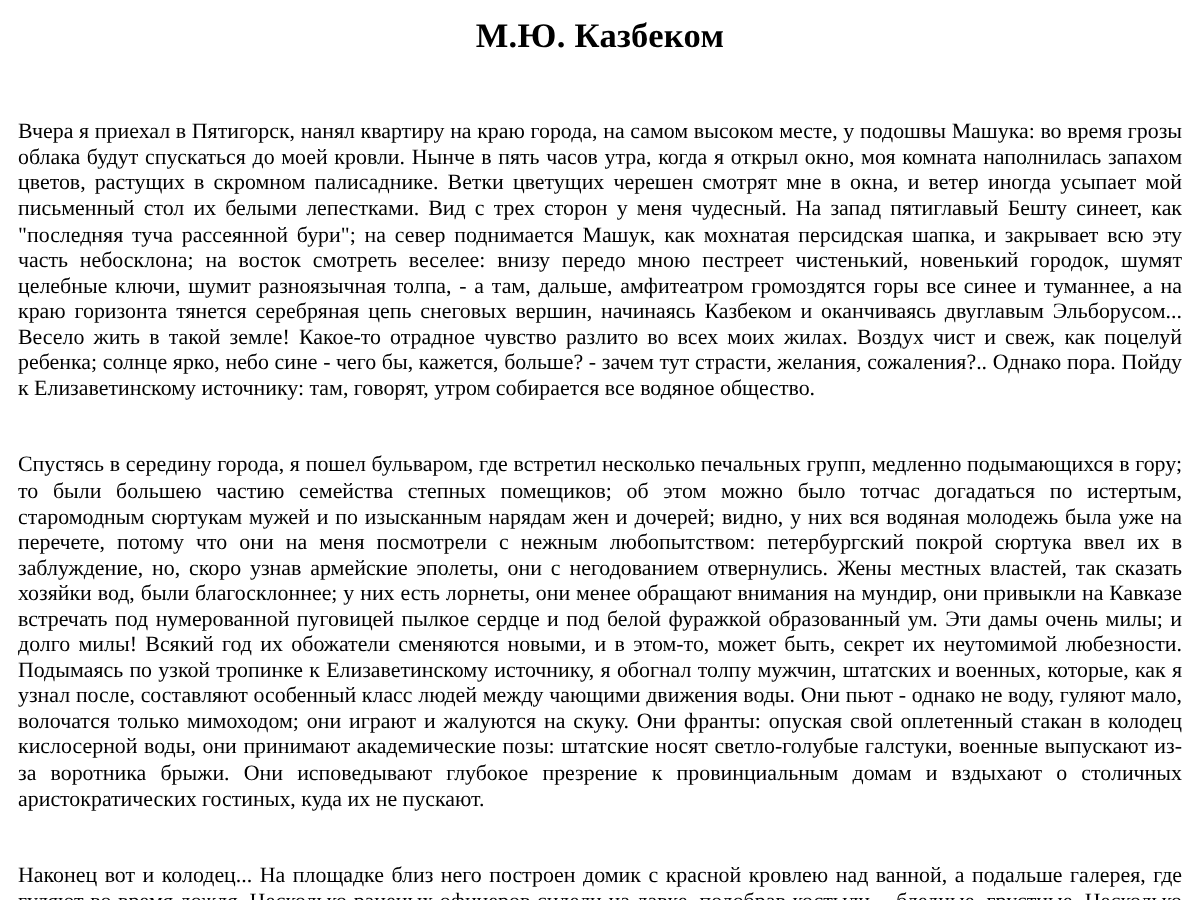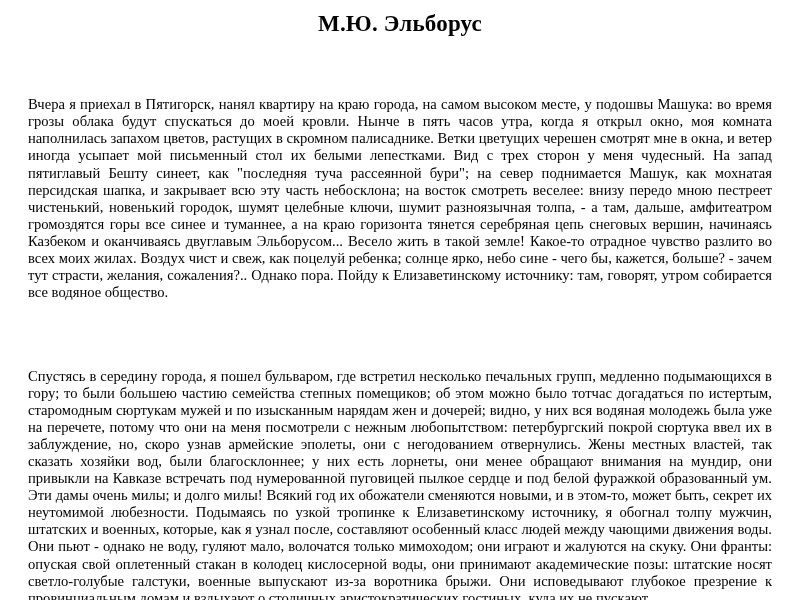--- a/index.html
+++ b/index.html
@@ -34,28 +34,28 @@
   .body-text {
     font-family: "Liberation Serif", serif;
     font-size: 14.6px;
     line-height: 17.1px;
     text-align: justify;
     text-justify: inter-word;
     white-space: pre-wrap;
     hyphens: none;
   }
   .para {
-    margin: 16px;
+    margin: 0;
     text-indent: 0;
   }
 </style>
 </head>
 <body>
 
 <div class="page">
-  <h1 class="title">М.Ю. Эльборус</h1>
+  <h1 class="title">М.Ю. Казбеком</h1>
   <div class="body-text">
     <p class="para">Вчера я приехал в Пятигорск, нанял квартиру на краю города, на самом высоком месте, у подошвы Машука: во время грозы облака будут спускаться до моей кровли. Нынче в пять часов утра, когда я открыл окно, моя комната наполнилась запахом цветов, растущих в скромном палисаднике. Ветки цветущих черешен смотрят мне в окна, и ветер иногда усыпает мой письменный стол их белыми лепестками. Вид с трех сторон у меня чудесный. На запад пятиглавый Бешту синеет, как "последняя туча рассеянной бури"; на север поднимается Машук, как мохнатая персидская шапка, и закрывает всю эту часть небосклона; на восток смотреть веселее: внизу передо мною пестреет чистенький, новенький городок, шумят целебные ключи, шумит разноязычная толпа, - а там, дальше, амфитеатром громоздятся горы все синее и туманнее, а на краю горизонта тянется серебряная цепь снеговых вершин, начинаясь Казбеком и оканчиваясь двуглавым Эльборусом... Весело жить в такой земле! Какое-то отрадное чувство разлито во всех моих жилах. Воздух чист и свеж, как поцелуй ребенка; солнце ярко, небо сине - чего бы, кажется, больше? - зачем тут страсти, желания, сожаления?.. Однако пора. Пойду к Елизаветинскому источнику: там, говорят, утром собирается все водяное общество.</p>
     <p class="para">Спустясь в середину города, я пошел бульваром, где встретил несколько печальных групп, медленно подымающихся в гору; то были большею частию семейства степных помещиков; об этом можно было тотчас догадаться по истертым, старомодным сюртукам мужей и по изысканным нарядам жен и дочерей; видно, у них вся водяная молодежь была уже на перечете, потому что они на меня посмотрели с нежным любопытством: петербургский покрой сюртука ввел их в заблуждение, но, скоро узнав армейские эполеты, они с негодованием отвернулись. Жены местных властей, так сказать хозяйки вод, были благосклоннее; у них есть лорнеты, они менее обращают внимания на мундир, они привыкли на Кавказе встречать под нумерованной пуговицей пылкое сердце и под белой фуражкой образованный ум. Эти дамы очень милы; и долго милы! Всякий год их обожатели сменяются новыми, и в этом-то, может быть, секрет их неутомимой любезности. Подымаясь по узкой тропинке к Елизаветинскому источнику, я обогнал толпу мужчин, штатских и военных, которые, как я узнал после, составляют особенный класс людей между чающими движения воды. Они пьют - однако не воду, гуляют мало, волочатся только мимоходом; они играют и жалуются на скуку. Они франты: опуская свой оплетенный стакан в колодец кислосерной воды, они принимают академические позы: штатские носят светло-голубые галстуки, военные выпускают из-за воротника брыжи. Они исповедывают глубокое презрение к провинциальным домам и вздыхают о столичных аристократических гостиных, куда их не пускают.</p>
     <p class="para">Наконец вот и колодец... На площадке близ него построен домик с красной кровлею над ванной, а подальше галерея, где гуляют во время дождя. Несколько раненых офицеров сидели на лавке, подобрав костыли, - бледные, грустные. Несколько дам скорыми шагами ходили взад и вперед по площадке, ожидая действия вод. Между ними были два-три хорошеньких личика. Под виноградными аллеями, покрывающими скат Машука, мелькали порою пестрые шляпки любительниц уединения вдвоем, потому что всегда возле такой шляпки я замечал или военную фуражку или безобразную круглую шляпу. На крутой скале, где построен павильон, называемый Золовой Арфой, торчали любители видов и наводили телескоп на Эльборус; между ними было два гувернера с своими воспитанниками, приехавшими лечиться от золотухи.</p>
   </div>
 
 </div>
 
 </body></html>

